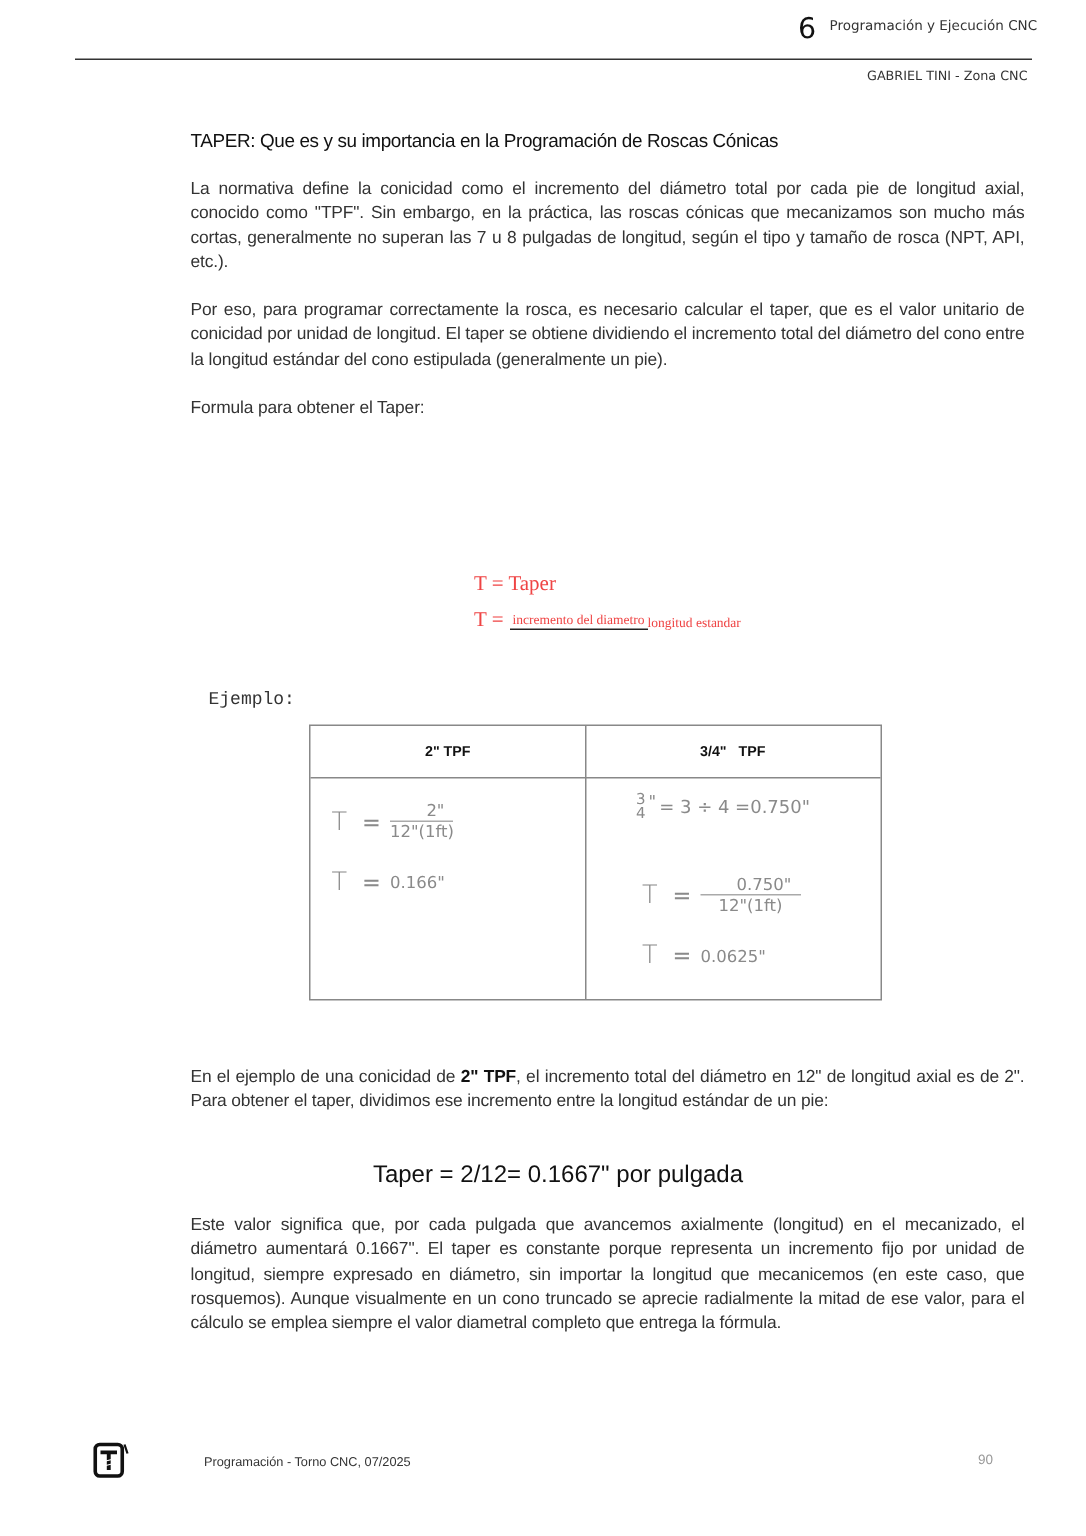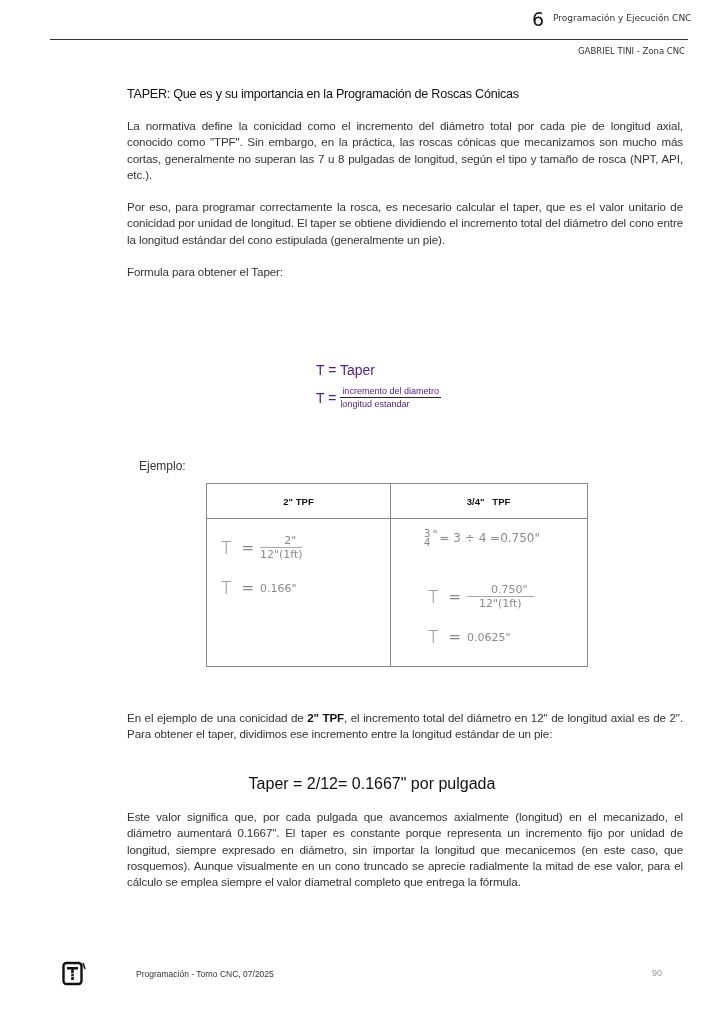--- a/index.html
+++ b/index.html
@@ -32,32 +32,32 @@
     }
     .para {
       font-size: 11.6px; line-height: 16.3px; color: #333; text-align: justify;
       margin: 0 0 16px 0; font-family: "Liberation Sans", sans-serif;
       letter-spacing: -0.1px;
     }
     .para b { color: #111; }
     .formula-label { margin-bottom: 11px; }
 
     .formula-block {
-      position: absolute; left: 316px; top: 362px; width: 200px;
-      font-family: Liberation Sans, sans-serif; color: #4c1d95;
+      position: absolute; left: 316px; top: 382px; width: 200px;
+      font-family: Liberation Serif, serif; color: #ef4444;
     }
     .f1 { font-size: 14px; margin-bottom: 8px; }
     .f2 { display: flex; align-items: center; font-size: 14px; }
-    .frac { display: inline-flex; flex-direction: column; margin-left: 4px; }
+    .frac { display: inline-flex; flex-direction: row; align-items: center; margin-left: 4px; }
     .frac .num { font-size: 9px; padding: 0 2px 1px 2px; border-bottom: 1px solid #222; }
     .frac .den { font-size: 9px; padding-top: 1px; }
 
     .ejemplo {
       position: absolute; left: 139px; top: 459px;
-      font-size: 12px; color: #333; font-family: Liberation Sans, sans-serif;
+      font-size: 12px; color: #333; font-family: Liberation Mono, monospace;
     }
 
     .ex-table {
       position: absolute; left: 206px; top: 483px; width: 382px; height: 184px;
       border: 1px solid #888; box-sizing: border-box;
       font-family: "DejaVu Sans", sans-serif;
     }
     .ex-col {
       position: absolute; top: 0; bottom: 0;
     }

